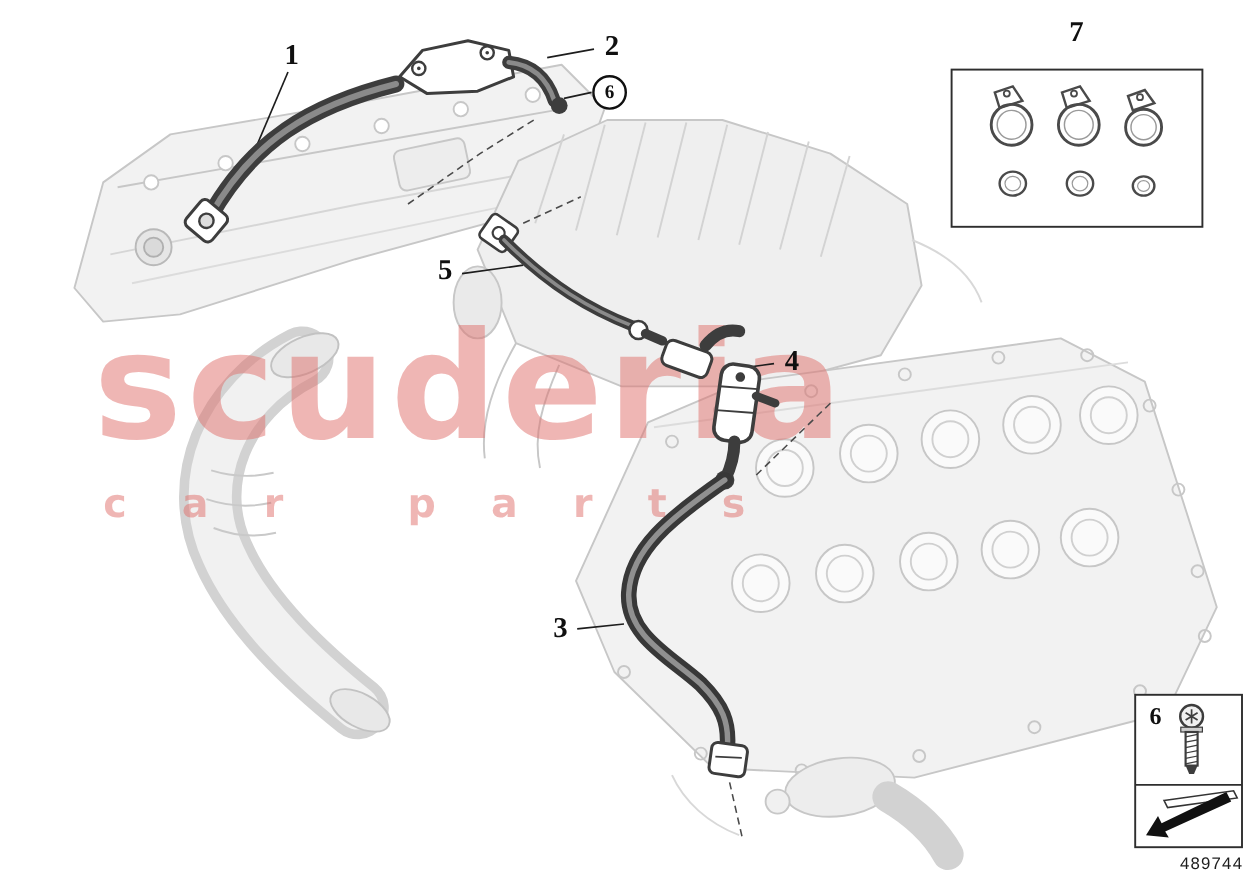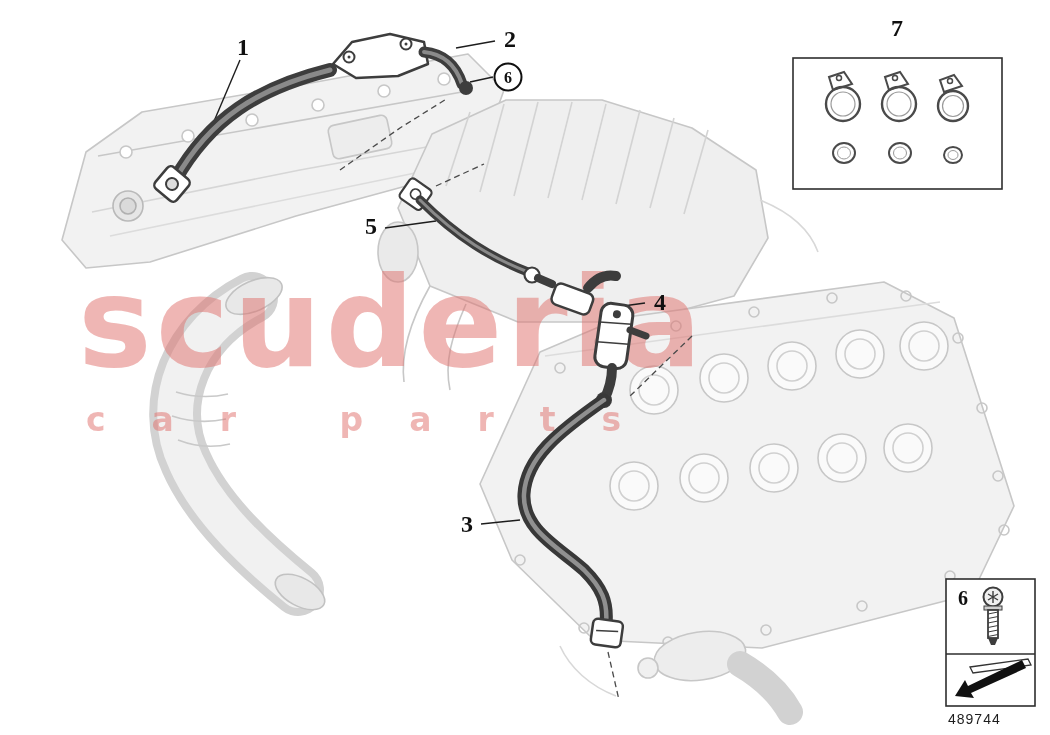--- a/index.html
+++ b/index.html
@@ -28,21 +28,21 @@
   .wm-line1 {
     font-family:"DejaVu Sans", sans-serif; font-weight:bold;
     font-size:124px; line-height:1.05; letter-spacing:4px;
   }
   .wm-line2 {
     font-family:"DejaVu Sans", sans-serif; font-weight:bold;
     font-size:33px; letter-spacing:46px; margin-top:12px; margin-left:8px;
     white-space:nowrap;
   }
   .part-number {
-    position:absolute; left:948px; top:711px; width:88px; text-align:left;
+    position:absolute; left:948px; top:711px; width:88px; text-align:right;
     font-size:14px; letter-spacing:1px; color:#1d1d1d; z-index:4;
   }
 </style>
 </head>
 <body>
 
 <div class="stage">
 
   <svg class="layer ghost" viewBox="0 0 1050 735">
     <g stroke="#c7c7c7" fill="none" stroke-width="1.6" stroke-linejoin="round">

